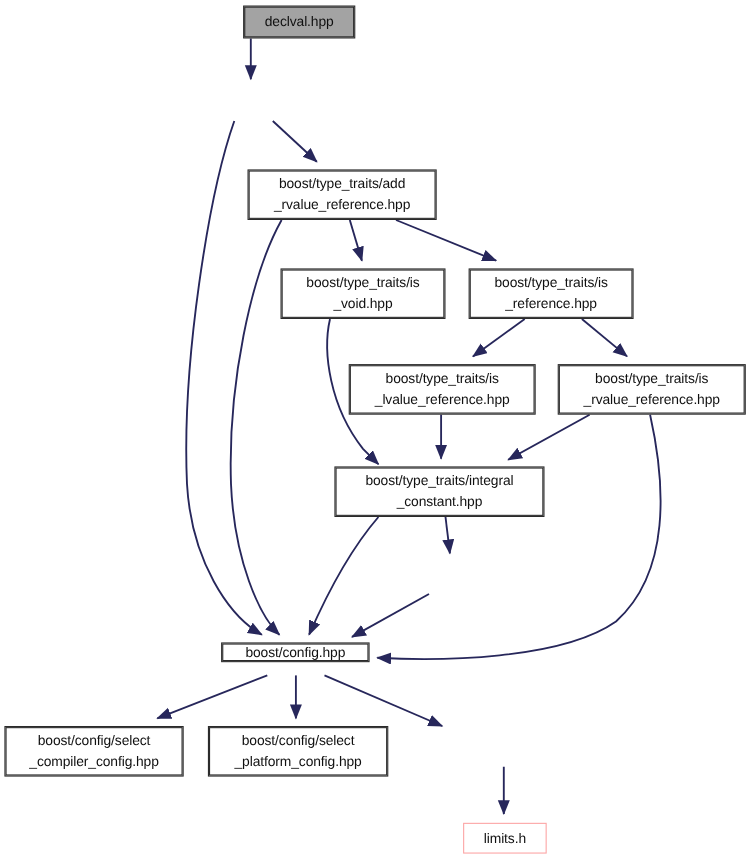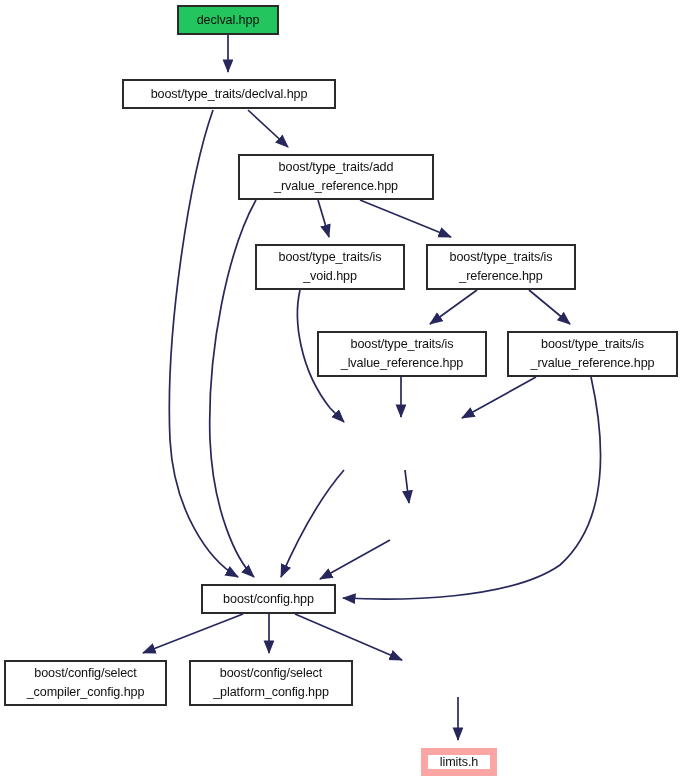--- a/index.html
+++ b/index.html
@@ -33,24 +33,25 @@
     align-items: center;
     justify-content: center;
     text-align: center;
     color: #101010;
     font-size: 12.6px;
     line-height: 19px;
     letter-spacing: -0.1px;
     white-space: pre;
   }
   .node.root {
-    background: #22c55e;
+    background: #a3a3a3;
+    margin-left: 44px;
   }
   .node.leaf {
-    border: 7px solid #fca5a5;
+    border: 1px solid #fca5a5;
     outline: none;
   }
 </style>
 </head>
 <body>
 
 <div id="graph">
 
   <svg class="edges" viewBox="0 0 681 783" xmlns="http://www.w3.org/2000/svg">
     <defs>
@@ -95,40 +96,41 @@
       <path d="M269,614 L269,653"></path>
 
       <path d="M295,614 L402,660"></path>
 
       <path d="M458,697 L458,740"></path>
     </g>
   </svg>
 
   <div class="node root" style="left:178px; top:6px; width:100px; height:28px;">declval.hpp</div>
 
-  <div class="node" style="left:123px; top:80px; width:212px; height:28px;">boost/type_traits/declval.hpp</div>
 
-  <div class="node" style="left:239px; top:155px; width:194px; height:44px;">boost/type_traits/add
+  <div class="node" style="left:226px; top:155px; width:170px; height:44px;">boost/type_traits/add
 _rvalue_reference.hpp</div>
 
   <div class="node" style="left:256px; top:245px; width:148px; height:44px;">boost/type_traits/is
 _void.hpp</div>
 
   <div class="node" style="left:427px; top:245px; width:148px; height:44px;">boost/type_traits/is
 _reference.hpp</div>
 
   <div class="node" style="left:318px; top:332px; width:168px; height:44px;">boost/type_traits/is
 _lvalue_reference.hpp</div>
 
   <div class="node" style="left:508px; top:332px; width:169px; height:44px;">boost/type_traits/is
 _rvalue_reference.hpp</div>
 
+  <div class="node" style="left:305px; top:425px; width:189px; height:44px;">boost/type_traits/integral
+_constant.hpp</div>
 
 
-  <div class="node" style="left:202px; top:585px; width:133px; height:28px;">boost/config.hpp</div>
+  <div class="node" style="left:202px; top:585px; width:133px; height:16px;">boost/config.hpp</div>
 
   <div class="node" style="left:5px; top:661px; width:161px; height:44px;">boost/config/select
 _compiler_config.hpp</div>
 
   <div class="node" style="left:190px; top:661px; width:162px; height:44px;">boost/config/select
 _platform_config.hpp</div>
 
 
   <div class="node leaf" style="left:421px; top:748px; width:76px; height:28px;">limits.h</div>
 

